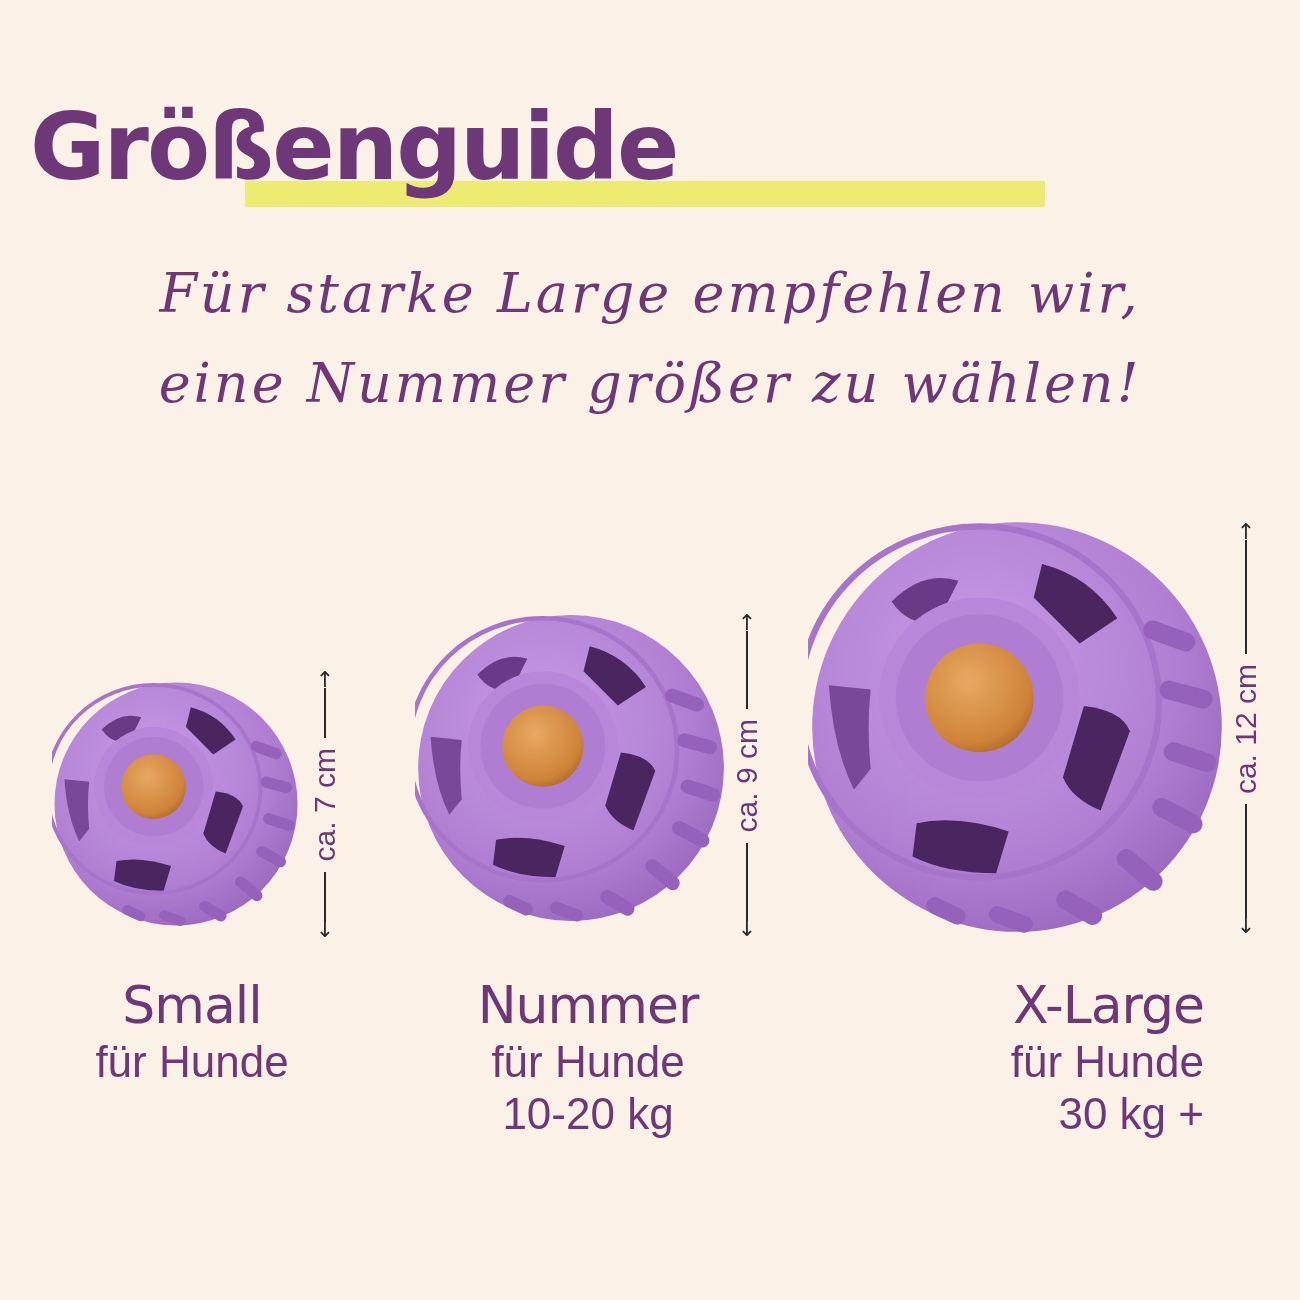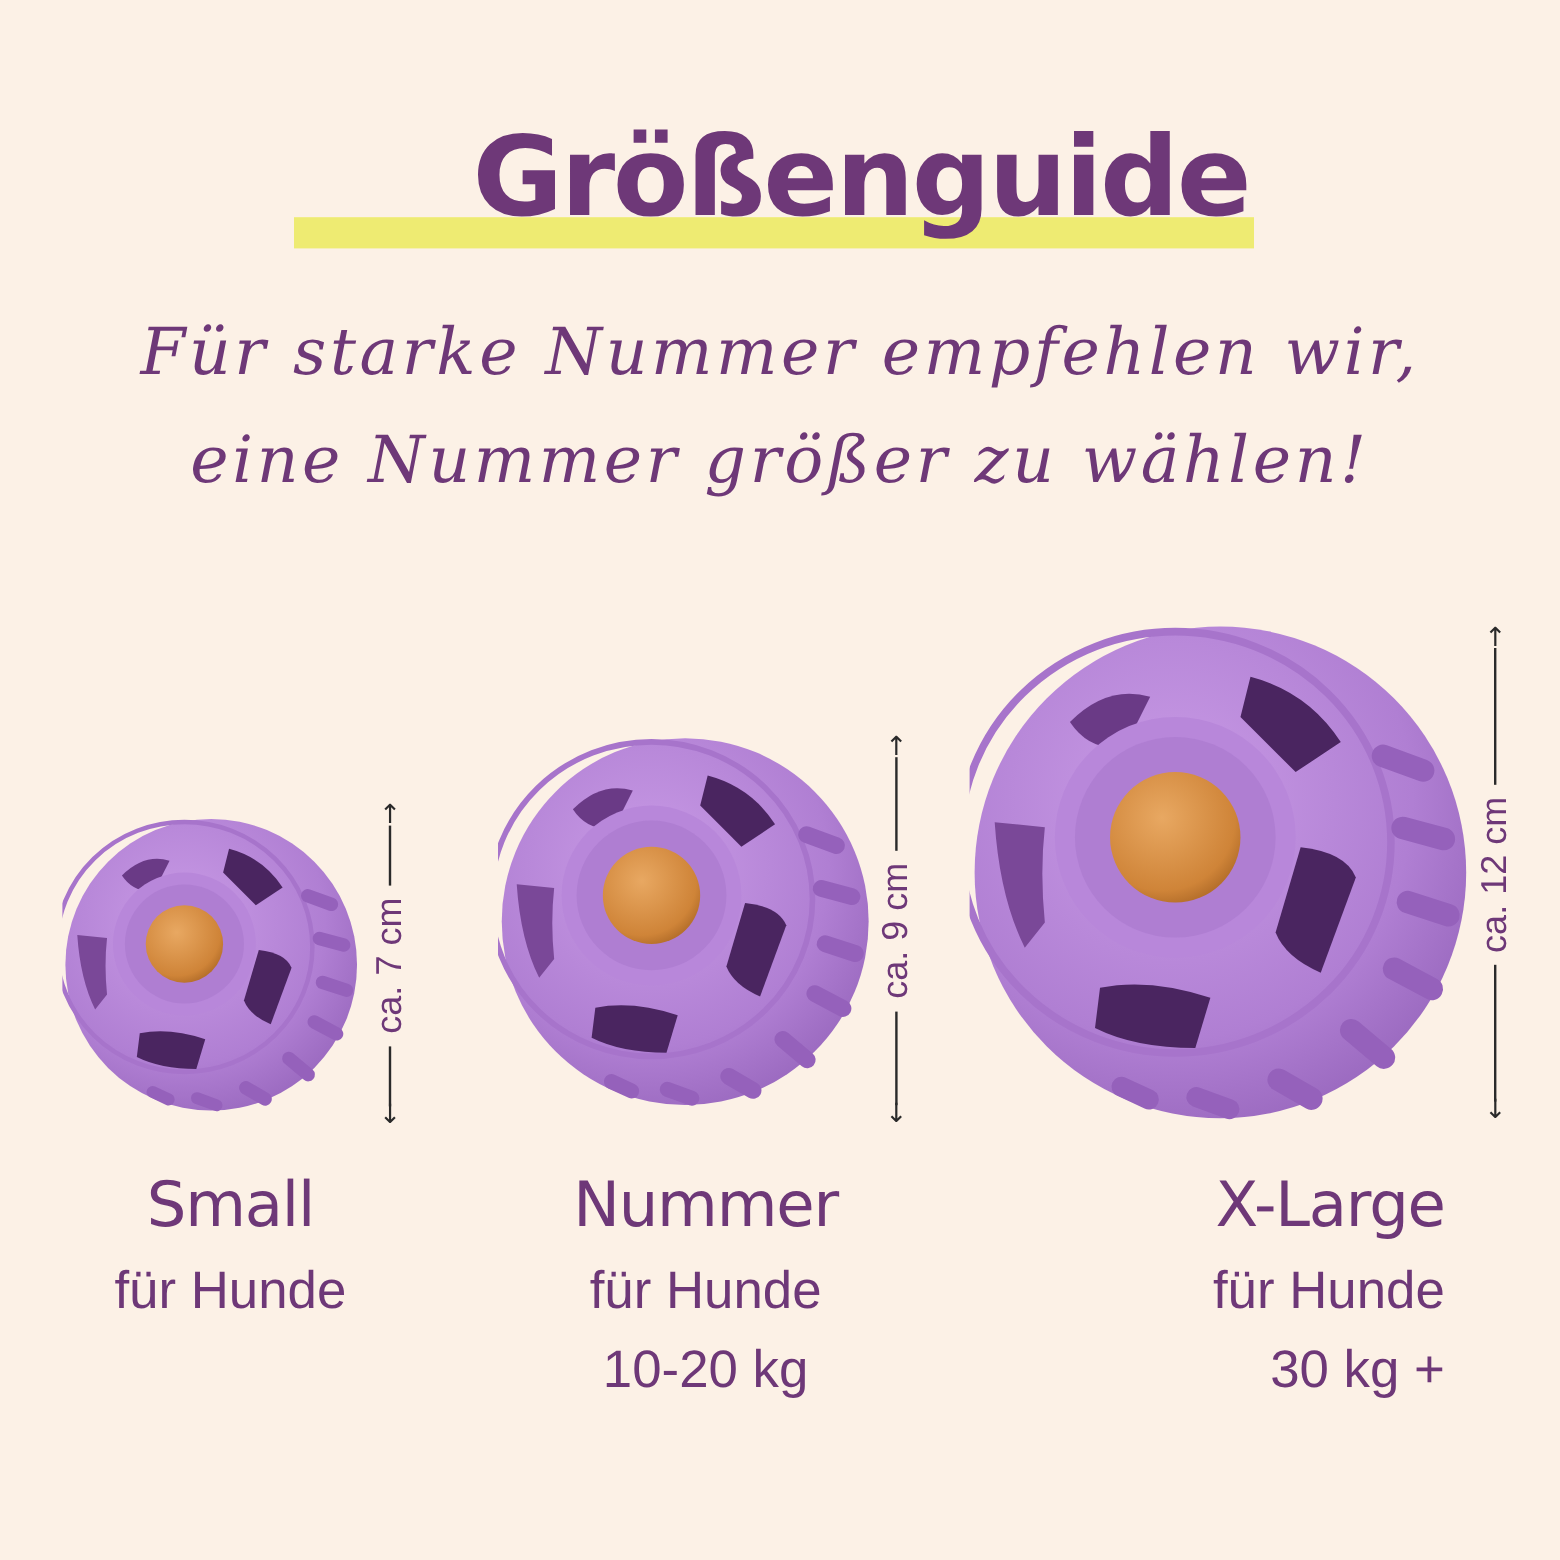--- a/index.html
+++ b/index.html
@@ -4,22 +4,22 @@
 <style>
   html, body { margin: 0; padding: 0; }
   body {
     width: 1300px; height: 1300px; overflow: hidden;
     background: #fcf1e6;
     position: relative;
     font-family: "Liberation Sans", "DejaVu Sans", sans-serif;
     color: #6e3878;
   }
   .title-wrap {
-    position: absolute; left: 0; top: 95px; width: 1055px;
-    text-align: right;
+    position: absolute; left: 16px; top: 95px; width: 1055px;
+    text-align: left;
   }
   .title {
     position: relative; display: inline-block;
     font-family: "DejaVu Sans", "Liberation Sans", sans-serif;
     font-weight: bold; font-size: 92px; letter-spacing: -2px;
     color: #6e3878; line-height: 1.15; padding: 0 14px;
   }
   .title-highlight {
     position: absolute; left: 245px; top: 181px;
     width: 800px; height: 26px; background: #eeeb72;
@@ -53,21 +53,21 @@
   .size-info {
     position: absolute; top: 978px; text-align: center; width: 340px;
     line-height: 1.05;
   }
   .size-name {
     font-family: "DejaVu Sans", sans-serif; font-weight: normal;
     font-size: 52px; letter-spacing: -1px; color: #6e3878;
   }
   .size-desc, .size-weight {
     font-family: "Liberation Sans", sans-serif; font-size: 44px;
-    color: #6e3878; margin-top: 20px;
+    color: #6e3878; margin-top: 6px;
   }
 </style>
 </head>
 <body>
 
 <svg width="0" height="0" style="position:absolute">
   <defs>
     <radialGradient id="ballGrad" cx="40%" cy="35%" r="70%">
       <stop offset="0%" stop-color="#c99be6"></stop>
       <stop offset="70%" stop-color="#b07fd3"></stop>
@@ -104,21 +104,21 @@
       <circle cx="82" cy="86" r="40" fill="#a876cc" opacity="0.55"></circle>
       <circle cx="82" cy="86" r="26" fill="url(#treatGrad)"></circle>
     </g>
   </defs>
 </svg>
 
 <div class="title-highlight"></div>
 <div class="title-wrap">
   <div class="title">Größenguide</div>
 </div>
-<div class="subtitle sub1">Für starke Nummer empfehlen wir,</div>
+<div class="subtitle sub1">Für starke Large empfehlen wir,</div>
 <div class="subtitle sub2">eine Nummer größer zu wählen!</div>
 
 <div class="product" style="left:52px; top:680px;">
   <svg width="248" height="248" viewBox="0 0 200 200">
       <use href="#ball"></use>
     </svg>
 </div>
 <div class="dim" style="left:305px; top:672px; height:266px;">
   <span class="arrow-up">↑</span>
   <span class="line"></span>

